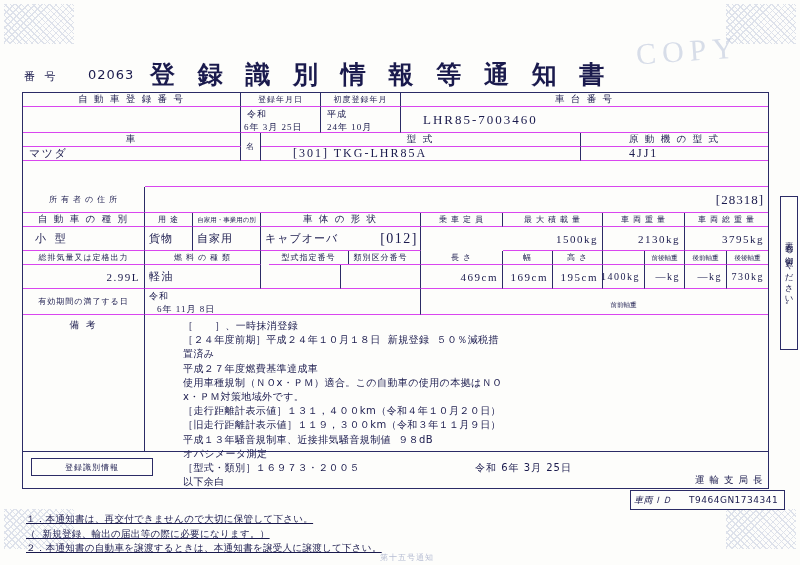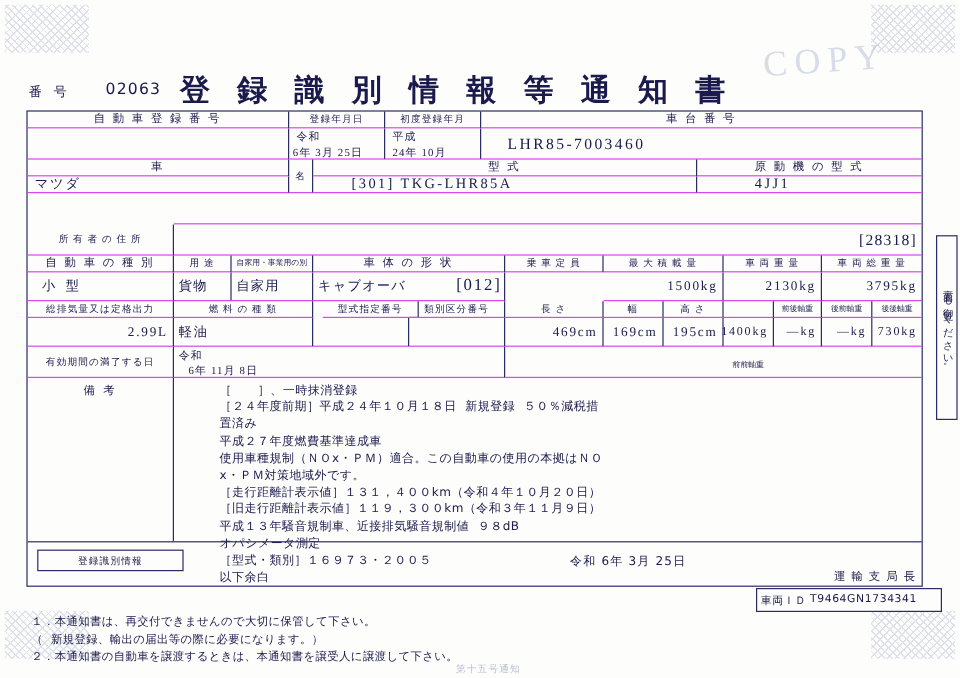--- a/index.html
+++ b/index.html
@@ -66,21 +66,21 @@
   .sideband{
     position:absolute;right:2px;top:196px;width:16px;height:152px;
     border:1px solid #2b2b66;
     writing-mode:vertical-rl;
     font-size:8.5px;letter-spacing:2px;
     display:flex;align-items:center;justify-content:center;
     line-height:1.1;
   }
   .footnotes{
     position:absolute;left:26px;top:512px;width:620px;
-    font-size:9.5px;line-height:1.55;letter-spacing:0.3px;white-space:pre-wrap;
+    font-size:9.5px;line-height:1.55;letter-spacing:0.3px;white-space:pre-wrap;text-decoration:underline;
   }
   .carid{
     position:absolute;left:630px;top:490px;width:150px;height:18px;
     border:1px solid #2b2b66;display:flex;align-items:center;
     font-size:9px;letter-spacing:0.5px;padding-left:3px;
   }
   .seal{
     position:absolute;left:372px;bottom:2px;width:70px;text-align:center;
     font-size:8px;color:#b6bdd3;letter-spacing:1px;
   }
@@ -314,21 +314,21 @@
       <div style="position:absolute;left:452px;top:9px;font-size:10px;letter-spacing:1px;">令和  6年  3月 25日</div>
       <div style="position:absolute;left:672px;top:22px;font-size:9.5px;letter-spacing:1px;">運 輸 支 局 長</div>
     </div>
   </div>
 
   <div class="sideband">
     <span>裏面も御覧ください。</span>
   </div>
 
   <div class="carid">
-    <span style="margin-right:3px;">車両ＩＤ</span>
+    <span style="margin-right:17px;font-style:italic;">車両ＩＤ</span>
     <span>T9464GN1734341</span>
   </div>
 
   <div class="footnotes">１．本通知書は、再交付できませんので大切に保管して下さい。
 （  新規登録、輸出の届出等の際に必要になります。）
 ２．本通知書の自動車を譲渡するときは、本通知書を譲受人に譲渡して下さい。</div>
 
   <div class="seal">第十五号通知</div>
 </div>
 

